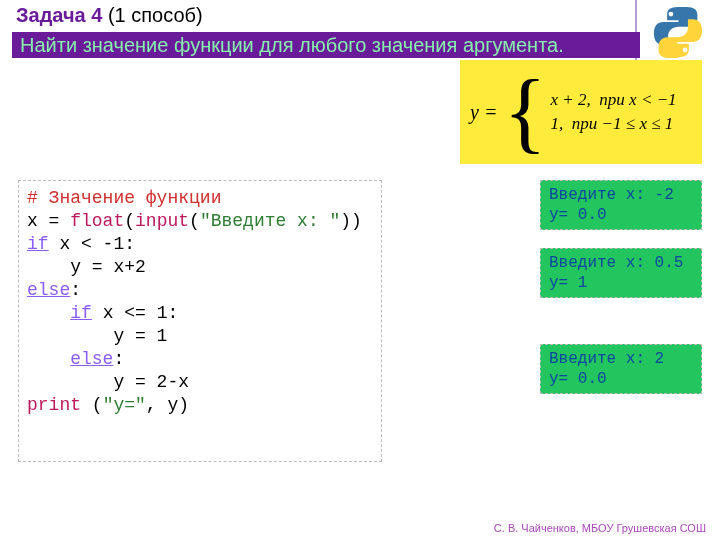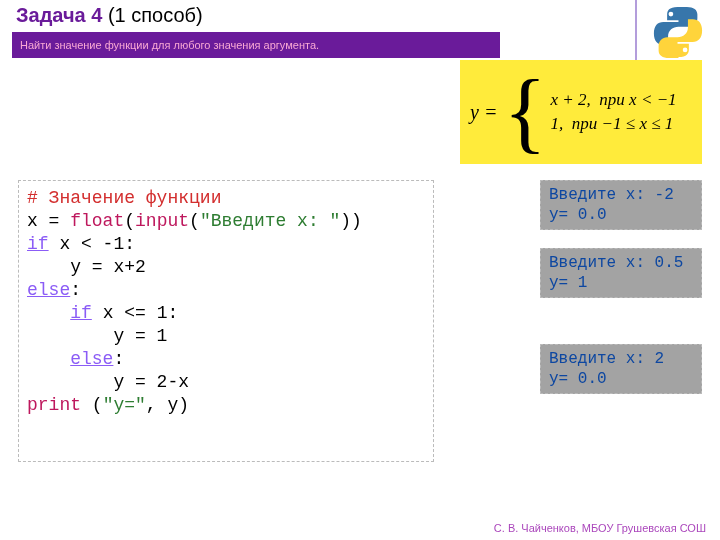--- a/index.html
+++ b/index.html
@@ -10,51 +10,51 @@
     background: #fff;
     font-family: Arial, sans-serif;
     position: relative;
     overflow: hidden;
   }
   .title { position: absolute; top: 4px; left: 16px; font-size: 20px; color: #6A1B9A; font-weight: bold; }
   .title-sub { color: #000; font-weight: normal; }
   .divider-v { position: absolute; top: 0; left: 635px; width: 0; height: 70px; border-left: 2px solid #B39DDB; }
   .logo { position: absolute; top: 6px; left: 652px; width: 52px; height: 52px; }
   .banner {
-    position: absolute; top: 32px; left: 12px; width: 488px; height: 26px;
-    background: #6A1B9A; color: #f9a8d4; font-size: 11px;
+    position: absolute; top: 32px; left: 12px; width: 628px; height: 26px;
+    background: #6A1B9A; color: #86efac; font-size: 20px;
     padding-left: 8px; line-height: 26px;
   }
   .formula-box {
     position: absolute; top: 60px; left: 460px; width: 242px; height: 104px;
     background: #FFEB3B;
     font-family: 'Times New Roman', serif;
     padding: 6px 10px;
     display: flex; align-items: center;
   }
   .yeq { font-size: 20px; font-style: italic; margin-right: 6px; }
   .brace { font-size: 90px; line-height: 90px; font-weight: 100; margin-right: 4px; }
   .cases { display: flex; flex-direction: column; gap: 4px; font-size: 17px; }
   .cases .it { font-style: italic; }
   .code-box {
-    position: absolute; top: 180px; left: 18px; width: 416px; height: 282px;
+    position: absolute; top: 180px; left: 18px; width: 364px; height: 282px;
     border: 1px dashed #bbb; background: #fff;
     font-family: 'Courier New', monospace; font-size: 18px;
     padding: 6px 8px; line-height: 23px;
   }
   .hl-yellow { position: absolute; top: 227px; left: 26px; width: 236px; height: 90px; background: rgba(255,235,59,0.85); z-index: 0; }
   .hl-green  { position: absolute; top: 294px; left: 96px; width: 166px; height: 90px; background: rgba(174,213,129,0.7); z-index: 0; }
   .code-box .line { position: relative; z-index: 2; white-space: pre; }
   .c-comment { color: #d32f2f; }
   .c-kw { color: #8b5cf6; text-decoration: underline; }
   .c-kw2 { color: #be185d; }
   .c-str { color: #2e7d32; }
   .out-box {
     position: absolute; left: 540px; width: 162px;
-    border: 1px dashed #bbb; background: #a3a3a3;
+    border: 1px dashed #bbb; background: #22c55e;
     font-family: 'Courier New', monospace; font-size: 16px;
     padding: 4px 8px; color: #0d47a1; line-height: 20px;
   }
   #out1 { top: 180px; }
   #out2 { top: 248px; }
   #out3 { top: 316px; margin-top: 28px; }
   .footer { position: absolute; bottom: 6px; right: 14px; font-size: 11px; color: #AB47BC; margin-top: 40px; }
 </style>
 </head>
 <body>

